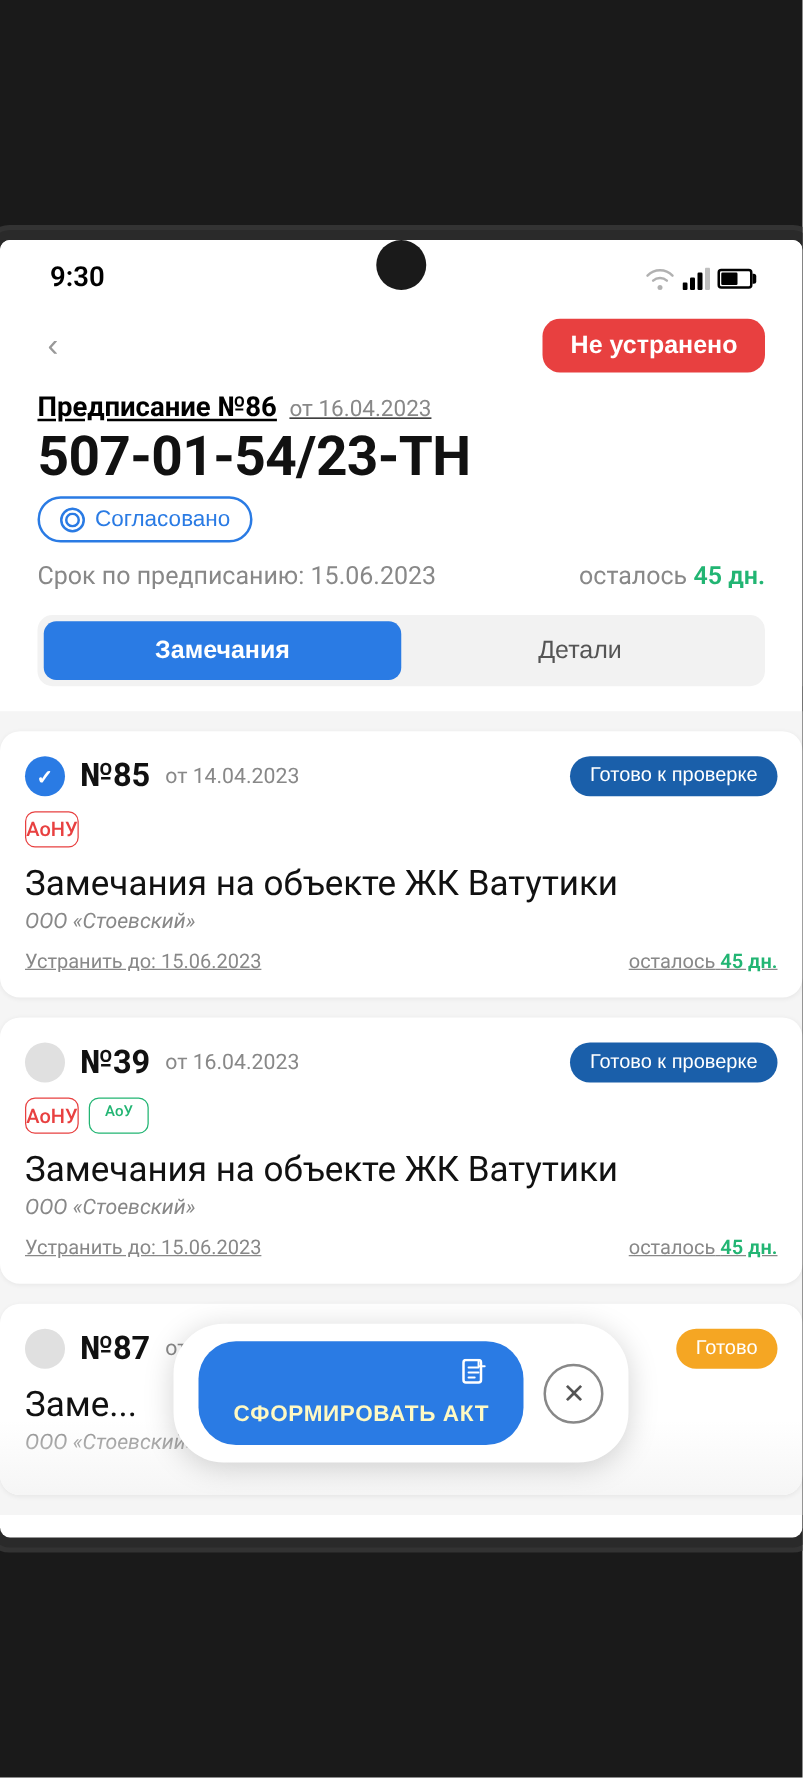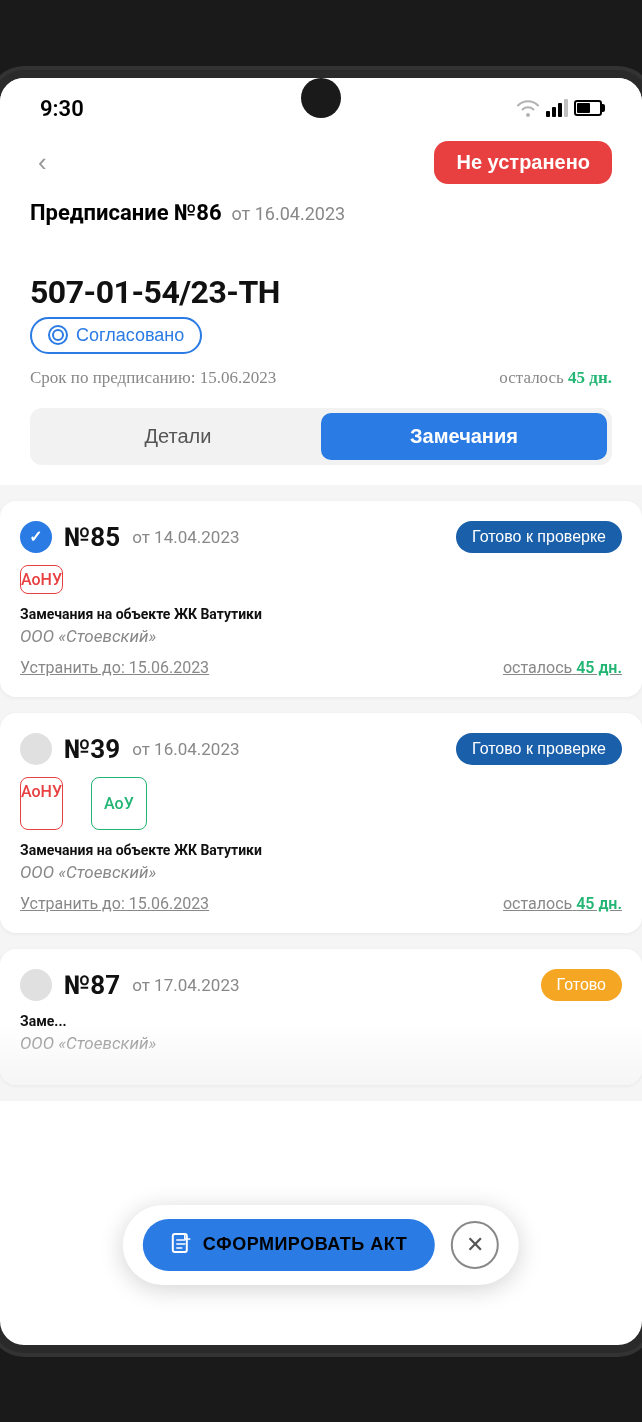--- a/index.html
+++ b/index.html
@@ -9,23 +9,23 @@
       background: #1a1a1a;
       display: flex;
       justify-content: center;
       align-items: center;
       min-height: 100vh;
       font-family: -apple-system, BlinkMacSystemFont, 'Segoe UI', Roboto, sans-serif;
     }
 
     .phone-frame {
       width: 642px;
-      height: 1267px;
-      background: #fff;
-      border-radius: 24px;
+      height: 1038px;
+      background: #fff;
+      border-radius: 8px;
       overflow: hidden;
       position: relative;
       box-shadow: 0 0 0 8px #2a2a2a, 0 0 0 12px #333;
     }
 
     .status-bar {
       display: flex;
       justify-content: space-between;
       align-items: center;
       padding: 18px 40px 10px 40px;
@@ -121,40 +121,40 @@
 
     .prescription-header {
       margin-bottom: 6px;
     }
 
     .prescription-title-row {
       display: flex;
       align-items: baseline;
       gap: 10px;
       margin-bottom: 0;
+      text-decoration: underline;
     }
 
     .prescription-label {
       font-size: 22px;
       font-weight: 700;
       color: #000;
     }
 
     .prescription-date {
       font-size: 18px;
       color: #888;
     }
 
     .prescription-number {
-      font-size: 32px;
+      font-size: 44px;
       font-weight: 700;
       color: #111;
       letter-spacing: -0.5px;
       margin-bottom: 6px;
-      margin-top: 48px;
     }
 
     .prescription-author {
       font-size: 18px;
       color: #555;
       margin-bottom: 14px;
     }
 
     .agreed-badge {
       display: inline-flex;
@@ -181,24 +181,23 @@
     .agreed-text {
       font-size: 18px;
       color: #2a7be4;
       font-weight: 500;
     }
 
     .deadline-row {
       display: flex;
       justify-content: space-between;
       align-items: flex-start;
-      font-size: 17px;
+      font-size: 20px;
       color: #888;
       margin-bottom: 20px;
-      font-family: Liberation Serif, serif;
     }
 
     .remaining-green {
       color: #22b573;
       font-weight: 600;
       margin-top: 28px;
     }
 
     .tabs {
       display: flex;
@@ -313,29 +312,28 @@
       border-radius: 8px;
       padding: 4px 0;
       font-size: 16px;
       font-weight: 500;
     }
 
     .tag-green {
       border: 1.5px solid #22b573;
       color: #22b573;
       border-radius: 8px;
-      padding: 16px 12px;
-      font-size: 16px;
+      padding: 3px 12px;
+      font-size: 12px;
       font-weight: 500;
-      margin-left: 20px;
     }
 
     .remark-title {
-      font-size: 14px;
-      font-weight: 700;
+      font-size: 28px;
+      font-weight: 400;
       color: #111;
       margin-bottom: 4px;
     }
 
     .remark-company {
       font-size: 17px;
       color: #888;
       margin-bottom: 12px;
       font-style: italic;
     }
@@ -360,31 +358,32 @@
       background: #fff;
       border-radius: 40px;
       padding: 14px 20px;
       box-shadow: 0 4px 24px rgba(0,0,0,0.18);
       z-index: 100;
       white-space: nowrap;
     }
 
     .form-btn {
       display: flex;
-      align-items: center;
+      align-items: flex-end;
       gap: 10px;
       background: #2a7be4;
-      color: #000000;
+      color: #fef9c3;
       border-radius: 30px;
       padding: 14px 28px;
       font-size: 18px;
       font-weight: 700;
       letter-spacing: 0.5px;
       border: none;
       cursor: pointer;
+      flex-direction: column;
     }
 
     .close-btn-circle {
       width: 48px;
       height: 48px;
       border-radius: 50%;
       border: 2px solid #888;
       background: transparent;
       display: flex;
       align-items: center;
@@ -488,22 +487,22 @@
     <div class="deadline-row">
       <span>Срок по предписанию: 15.06.2023</span>
       <span>
         <span>осталось</span>
         <span class="remaining-green">45 дн.</span>
       </span>
     </div>
 
     
     <div class="tabs">
+      <button class="tab tab-active">Замечания</button>
       <button class="tab tab-inactive">Детали</button>
-      <button class="tab tab-active">Замечания</button>
     </div>
   </div>
 
   <div class="remarks-list">
 
     <div class="remark-card">
       <div class="remark-header">
         <div class="remark-checkbox-checked">
           <span class="check-mark">✓</span>
         </div>

